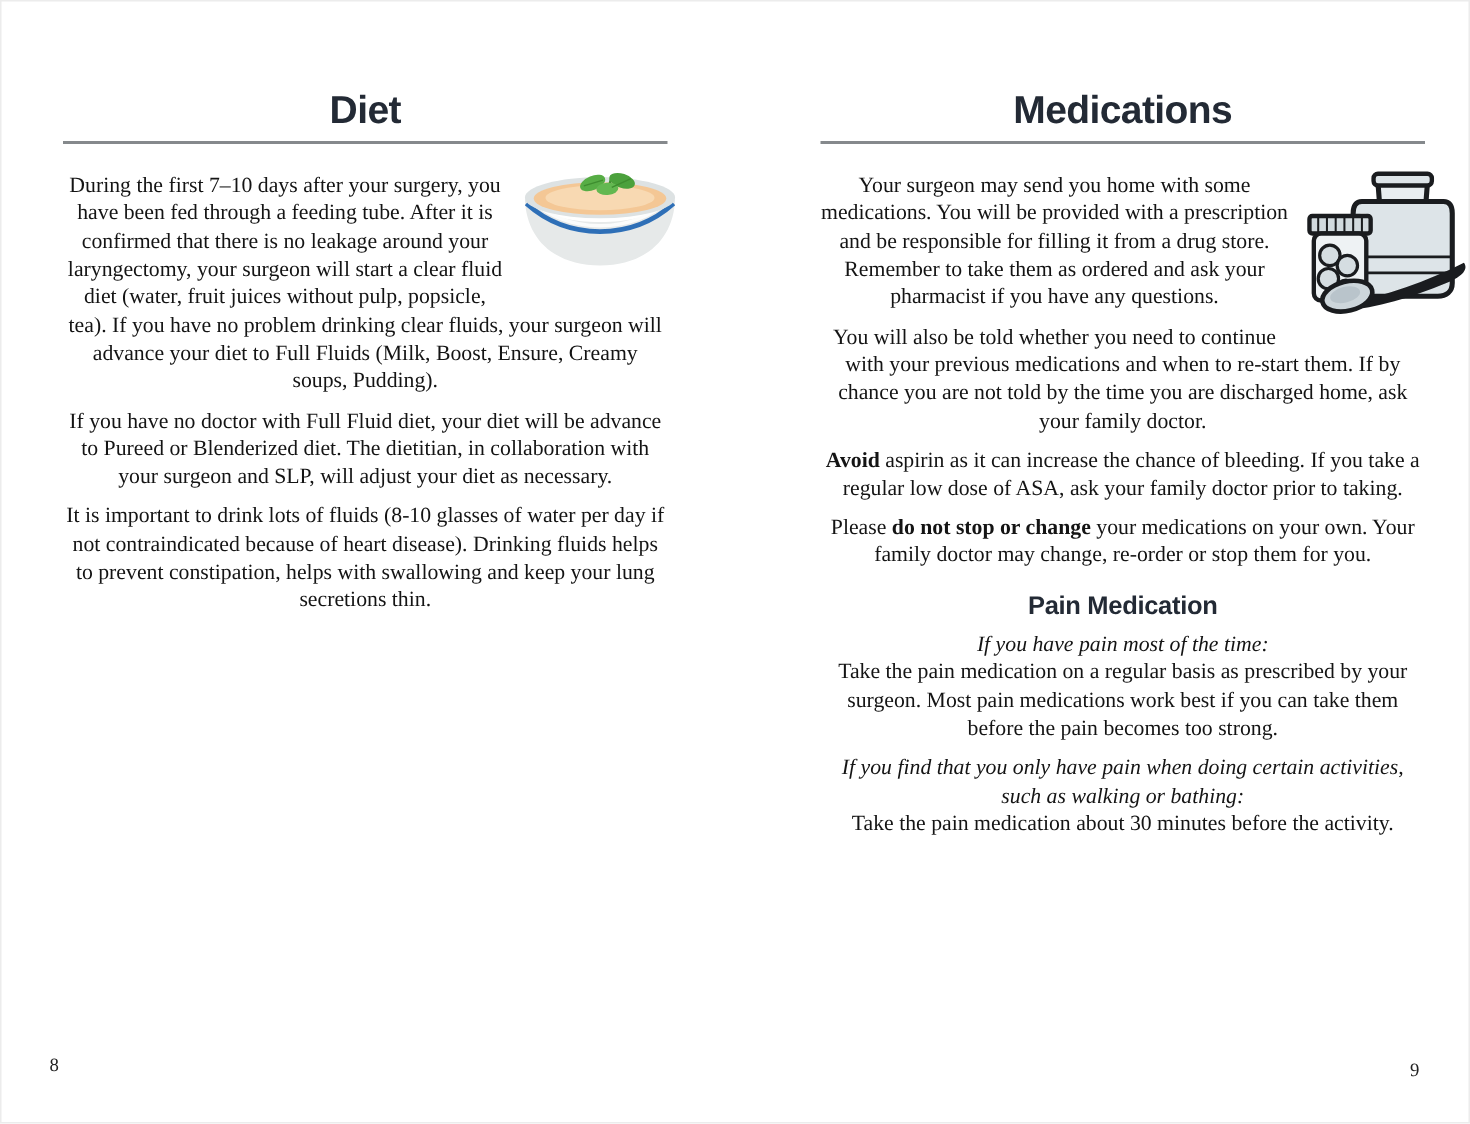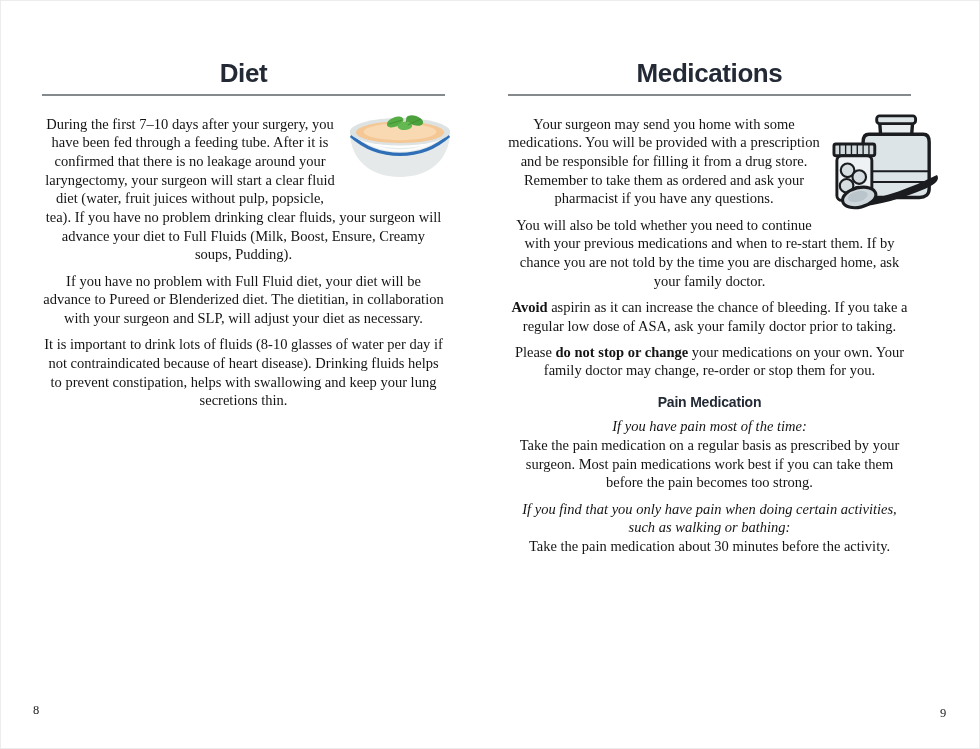--- a/index.html
+++ b/index.html
@@ -19,36 +19,36 @@
     position: absolute;
     top: 36px;
     width: 403px;
     font-size: 14.5px;
     line-height: 18.7px;
     color: #141414;
     text-align: center;
     margin-top: 24px;
   }
   .col-left  { left: 42px; }
-  .col-right { left: 508px; }
+  .col-right { left: 547px; }
   h1.title {
     font-family: "Liberation Sans", sans-serif;
     font-weight: 700;
     font-size: 26px;
     line-height: 1.02;
     letter-spacing: -0.4px;
     color: #232a35;
     margin: 0 0 19px 0;
     padding-bottom: 7px;
     border-bottom: 2px solid #85898c;
   }
   h2.subtitle {
     font-family: "Liberation Sans", sans-serif;
     font-weight: 700;
-    font-size: 14px;
+    font-size: 17px;
     line-height: 1.15;
     letter-spacing: -0.2px;
     color: #232a35;
     margin: 14px 0 7px 0;
   }
   p.para { margin: 0 0 7.5px 0; }
   .runs { white-space: pre-wrap; }
   .b { font-weight: bold; }
   .i { font-style: italic; }
   .illus-float { float: right; }
@@ -80,21 +80,21 @@
         <ellipse cx="55" cy="19" rx="37" ry="8.5" fill="#f8d9b2"></ellipse>
         <g>
           <path d="M60 16 L63 4" stroke="#3e8d2f" stroke-width="1.6" fill="none"></path>
           <ellipse cx="50" cy="9" rx="9" ry="4.8" transform="rotate(-22 50 9)" fill="#57ad45"></ellipse>
           <ellipse cx="70" cy="7.5" rx="9" ry="4.8" transform="rotate(18 70 7.5)" fill="#4ba13c"></ellipse>
           <ellipse cx="60" cy="13" rx="7.5" ry="4.2" transform="rotate(-4 60 13)" fill="#63b851"></ellipse>
           <path d="M44 11 L57 7 M63 12 L76 6" stroke="#3e8d2f" stroke-width="0.9" fill="none"></path>
         </g>
       </svg></span><span class="runs"><span>During the first 7–10 days after your surgery, you have been fed through a feeding tube. After it is confirmed that there is no leakage around your laryngectomy, your surgeon will start a clear fluid diet (water, fruit juices without pulp, popsicle, tea). If you have no problem drinking clear fluids, your surgeon will advance your diet to Full Fluids (Milk, Boost, Ensure, Creamy soups, Pudding).</span></span></p>
 
-    <p class="para"><span class="runs"><span>If you have no problem with Full Fluid diet, your diet will be advance to Pureed or Blenderized diet. The dietitian, in collaboration with your surgeon and SLP, will adjust your diet as necessary.</span></span></p>
+    <p class="para"><span class="runs"><span>If you have no doctor with Full Fluid diet, your diet will be advance to Pureed or Blenderized diet. The dietitian, in collaboration with your surgeon and SLP, will adjust your diet as necessary.</span></span></p>
     <p class="para"><span class="runs"><span>It is important to drink lots of fluids (8-10 glasses of water per day if not contraindicated because of heart disease). Drinking fluids helps to prevent constipation, helps with swallowing and keep your lung secretions thin.</span></span></p>
   </section>
 
   <section class="col col-right">
     <h1 class="title">Medications</h1>
 
     <p class="para"><span class="illus-float jar-float"><svg viewBox="0 0 115 105" width="112" height="102" xmlns="http://www.w3.org/2000/svg">
 
         <path d="M42 24 C38 24 36 27 36 32 L36 80 C36 86 40 89 46 89 L94 89 C100 89 104 86 104 80 L104 32 C104 27 102 24 98 24 Z" fill="#dde4e8" stroke="#1a1c1f" stroke-width="3.5"></path>
         <path d="M37 62 L103 62 M37 73 L103 73" stroke="#1a1c1f" stroke-width="2"></path>

